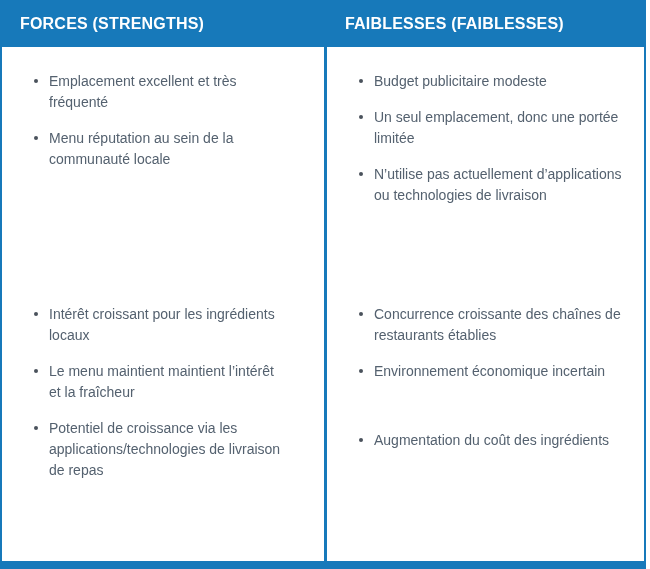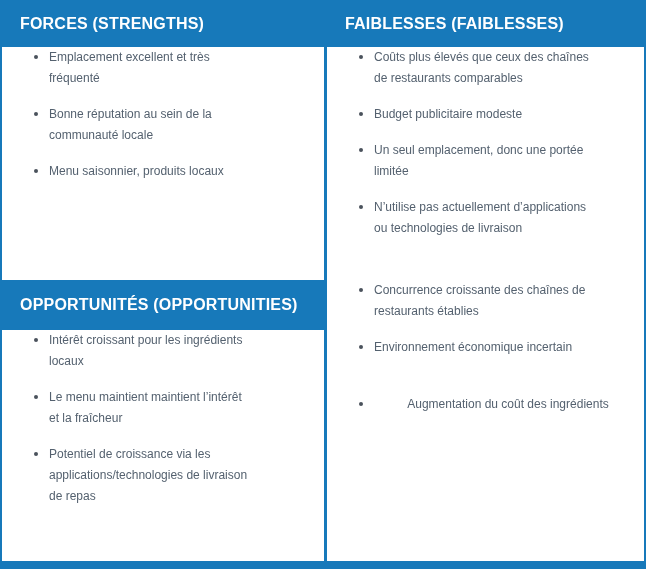--- a/index.html
+++ b/index.html
@@ -45,79 +45,73 @@
     display:flex;
     align-items:center;
     padding-left:18px;
     flex:none;
   }
   .row-top .q-header{height:47px;}
   .row-bottom .q-header{height:50px;}
   .q-list{
     list-style:none;
     margin:0;
-    padding:0 2px 0 32px;
+    padding:24px 2px 0 32px;
     color:var(--text);
-    font-size:12px;
+    font-size:14px;
     line-height:21px;
   }
   .q-list li{
     position:relative;
     padding-left:15px;
     margin-bottom:15px;
     white-space:pre-line;
   }
   .dot{
     position:absolute;
     left:0;top:8px;
     width:4px;height:4px;
     border-radius:50%;
     background:#4a525c;
   }
   
-  .q-threats .q-list li:nth-child(3){margin-top:36px;text-align:center;}
+  .q-threats .q-list li:nth-child(3){margin-top:48px;}
   .q-weaknesses .q-list li:nth-child(4){margin-top:12px;}
 </style>
 </head>
 <body>
 
 <div class="board">
   <div class="row row-top">
     <section class="cell q-strengths">
       <header class="q-header">
         <span>FORCES (STRENGTHS)</span>
       </header>
       <ul class="q-list">
           <li><span class="dot"></span><span>Emplacement excellent et très
 fréquenté</span></li>
-          <li><span class="dot"></span><span>Bonne réputation au sein de la
+          <li><span class="dot"></span><span>Menu réputation au sein de la
 communauté locale</span></li>
-          <li><span class="dot"></span><span>Menu saisonnier, produits locaux</span></li>
         </ul>
     </section>
     <section class="cell q-weaknesses">
       <header class="q-header">
         <span>FAIBLESSES (FAIBLESSES)</span>
       </header>
       <ul class="q-list">
-          <li><span class="dot"></span><span>Coûts plus élevés que ceux des chaînes
-de restaurants comparables</span></li>
           <li><span class="dot"></span><span>Budget publicitaire modeste</span></li>
           <li><span class="dot"></span><span>Un seul emplacement, donc une portée
 limitée</span></li>
           <li><span class="dot"></span><span>N’utilise pas actuellement d’applications
 ou technologies de livraison</span></li>
         </ul>
     </section>
   </div>
   <div class="row row-bottom">
     <section class="cell q-opportunities">
-      <header class="q-header">
-        <span>OPPORTUNITÉS (OPPORTUNITIES)</span>
-      </header>
       <ul class="q-list">
           <li><span class="dot"></span><span>Intérêt croissant pour les ingrédients
 locaux</span></li>
           <li><span class="dot"></span><span>Le menu maintient maintient l’intérêt
 et la fraîcheur</span></li>
           <li><span class="dot"></span><span>Potentiel de croissance via les
 applications/technologies de livraison
 de repas</span></li>
         </ul>
     </section>

